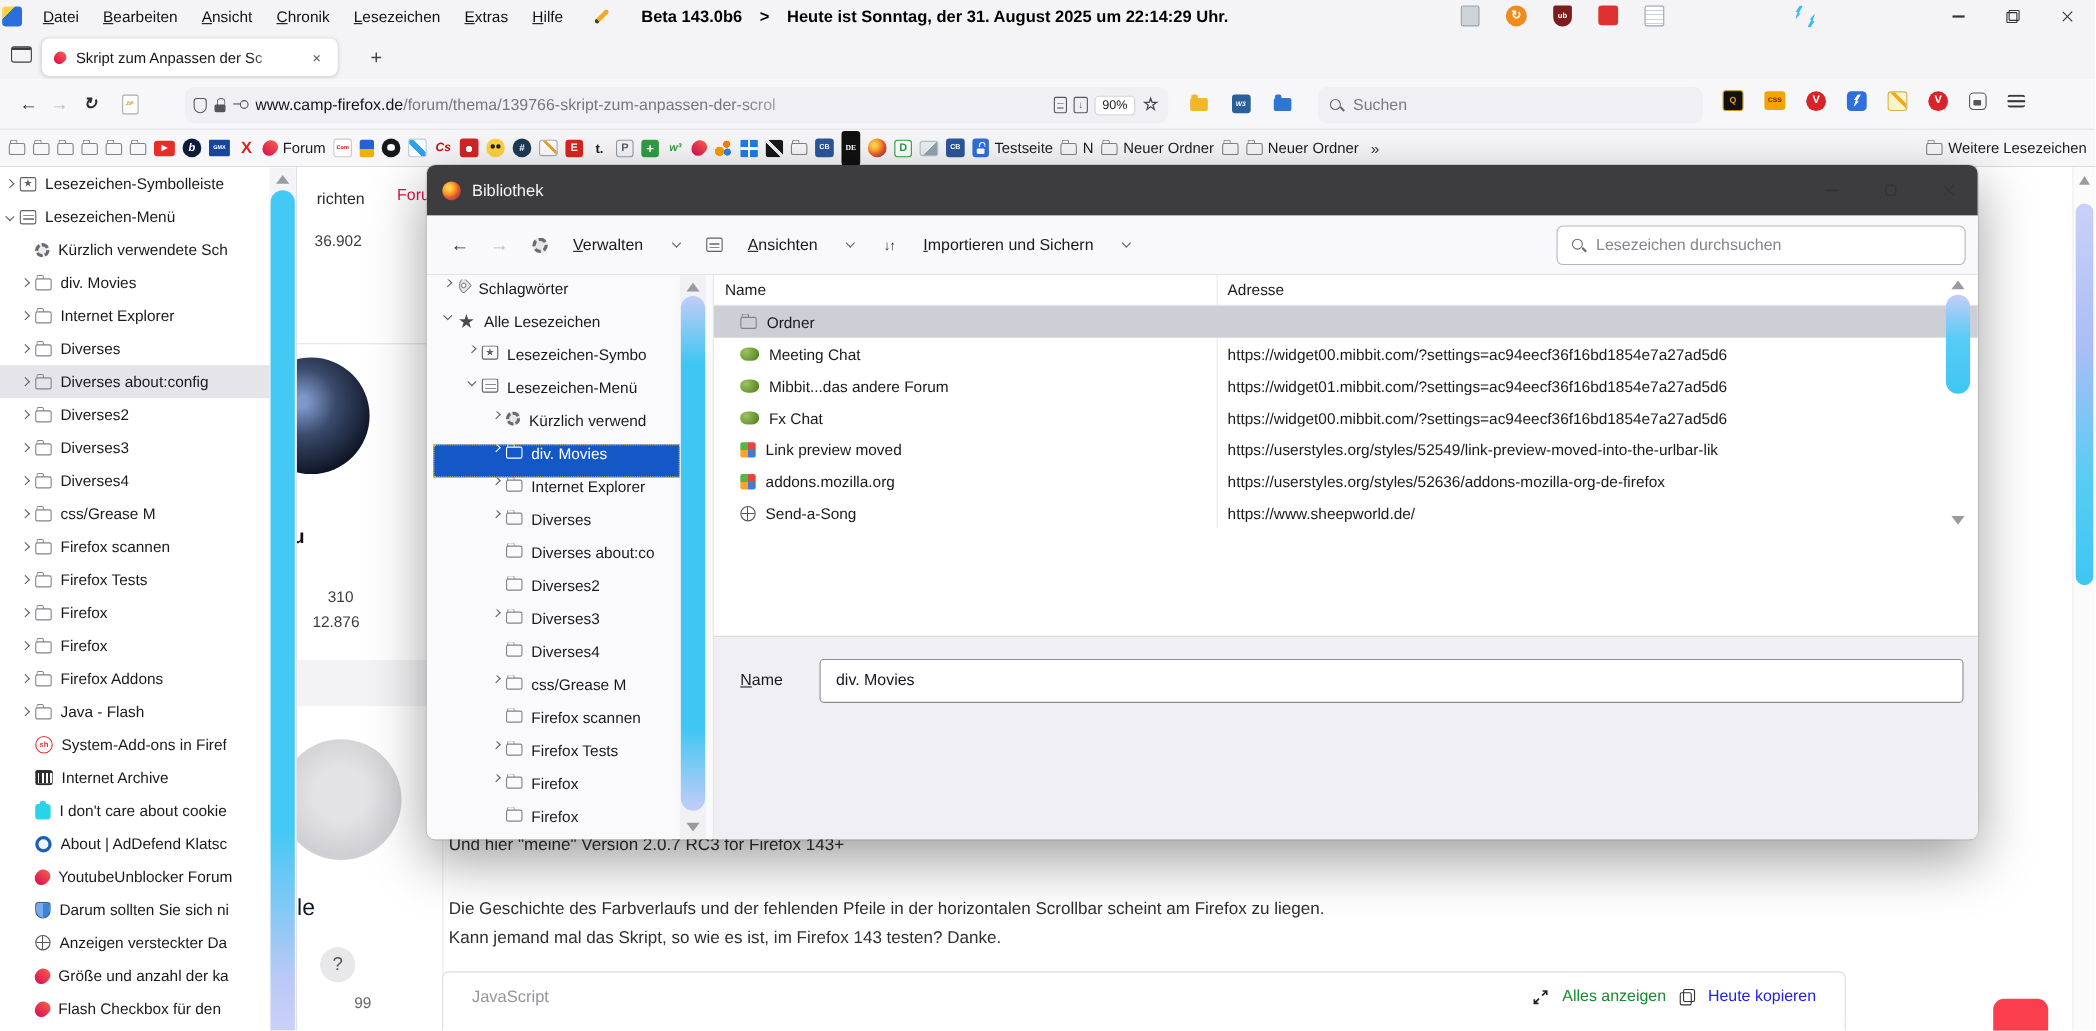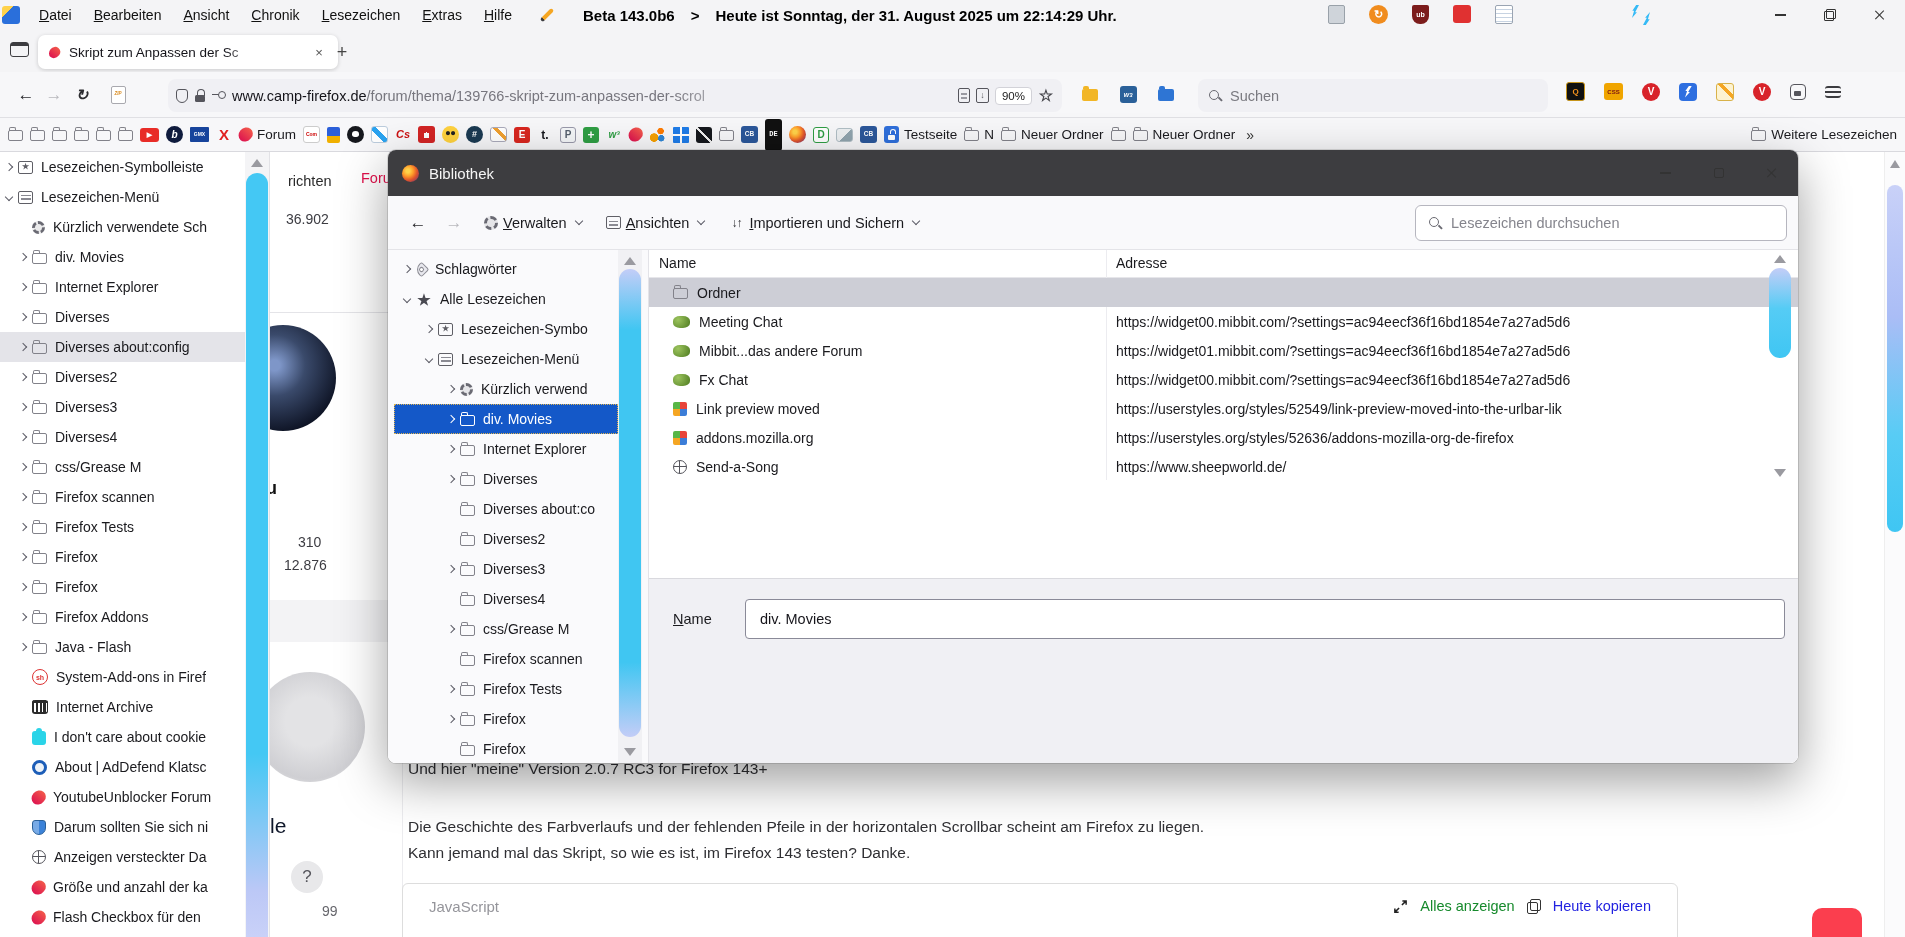--- a/index.html
+++ b/index.html
@@ -18,21 +18,21 @@
 .wc{width:50px;height:100%;display:flex;align-items:center;justify-content:center;color:#333}
 .wc-min-g{width:11px;height:1.5px;background:currentColor}
 .wc-max-g{width:10px;height:10px;border:1.2px solid currentColor;border-radius:2px}
 .wc-restore-g{position:relative;width:12px;height:12px}
 .wc-restore-g::before{content:'';position:absolute;left:0;bottom:0;width:8px;height:8px;border:1.2px solid currentColor;border-radius:1px;background:inherit}
 .wc-restore-g::after{content:'';position:absolute;right:0;top:0;width:8px;height:8px;border:1.2px solid currentColor;border-radius:1px}
 .wc-x-g{position:relative;width:12px;height:12px}
 .wc-x-g::before,.wc-x-g::after{content:'';position:absolute;left:5.4px;top:0;width:1.4px;height:12px;background:currentColor}
 .wc-x-g::before{transform:rotate(45deg)}.wc-x-g::after{transform:rotate(-45deg)}
 #tabbar{position:absolute;left:0;top:30px;width:1905px;height:42px;background:#f4f4f6}
-#tab{position:absolute;left:38px;top:5px;width:300px;height:34px;background:#fff;border-radius:7px;box-shadow:0 1px 4px rgba(0,0,0,.18);display:flex;align-items:center;padding:0 10px;gap:8px}
+#tab{position:absolute;left:38px;top:5px;width:269px;height:34px;background:#fff;border-radius:7px;box-shadow:0 1px 4px rgba(0,0,0,.18);display:flex;align-items:center;padding:0 10px;gap:8px}
 #tab-title{font-size:13.5px;white-space:nowrap;overflow:hidden;width:200px}
 #tab-close{margin-left:auto;color:#555;font-size:13px;width:18px;text-align:center}
 #newtab{position:absolute;left:328px;top:8px;width:28px;height:28px;text-align:center;line-height:28px;font-size:18px;color:#444}
 #navbar{position:absolute;left:0;top:72px;width:1905px;height:46px;background:#f7f7f9;border-bottom:1px solid #e0e0e4;display:flex;align-items:center}
 .tbtn{width:28px;height:28px;display:flex;align-items:center;justify-content:center;font-size:16px;color:#2b2b2f;flex:none}
 #urlbar{position:absolute;left:168px;top:7px;width:894px;height:33px;background:#f0f0f4;border-radius:8px;display:flex;align-items:center;padding:0 8px;gap:6px}
 #url-text{font-size:14.5px;white-space:nowrap;overflow:hidden;width:560px}
 #url-text .host{color:#15141a}
 #url-text .path{color:#77767e}
 #zoom-chip{background:#fff;border:1px solid #d2d2d8;border-radius:4px;font-size:11.5px;padding:2px 6px;color:#222}
@@ -104,21 +104,21 @@
 .ic-notepad{background:linear-gradient(45deg,transparent 52%,#f0a030 52% 68%,transparent 68%),#fff;border:1px solid #aab;width:17px;height:15px}
 .ic-e-badge{background:#d8261f;width:16px;height:16px;font-size:10px}
 .ic-tumblr{background:none;color:#16181d;font-size:12px}
 .ic-p-badge{background:#f4f6f8;border:1px solid #99a;color:#55606e;font-size:10px;width:16px;height:16px}
 .ic-green-cross{background:#2f9e44;font-size:12px;width:16px;height:16px}
 .ic-w3{background:none;color:#2f9e44;font-size:10px;font-style:italic}
 .ic-dots{background:radial-gradient(circle at 30% 68%,#f59f00 4px,transparent 4.5px),radial-gradient(circle at 68% 30%,#ff7b00 3px,transparent 3.5px),radial-gradient(circle at 72% 72%,#2f86d6 3px,transparent 3.5px);width:17px;height:17px}
 .ic-windows{background:linear-gradient(90deg,transparent 7px,#fff 7px 9px,transparent 9px),linear-gradient(180deg,transparent 7px,#fff 7px 9px,transparent 9px),#1f7ce8;width:16px;height:16px;border-radius:1px}
 .ic-pen{background:linear-gradient(45deg,transparent 44%,#eee 44% 56%,transparent 56%),#16181d;width:16px;height:16px}
 .ic-cb{background:#2b579a;width:17px;height:17px;font-size:6.5px}
-.ic-de{background:#111;width:17px;height:32px;font-size:7px;font-family:Liberation Mono, monospace}
+.ic-de{background:#111;width:17px;height:32px;font-size:7px;font-family:Liberation Serif, serif}
 .ic-firefox{background:radial-gradient(circle at 35% 35%,#ffd24a 12%,#ff9d2a 34%,#e2552a 58%,#5a2a82 100%);border-radius:50%;width:17px;height:17px}
 .ic-d-badge{background:#fff;border:1.5px solid #2f9e44;color:#2f9e44;font-size:10px;width:16px;height:16px;border-radius:3px}
 .ic-image{background:linear-gradient(135deg,transparent 55%,#90a4ae 55%),#eceff1;border:1px solid #b0bec5;width:17px;height:14px}
 .ic-blue-lock{background:#2f6fdb;width:15px;height:17px}
 .ic-blue-lock::before{content:'';position:absolute;left:4px;bottom:3px;width:7px;height:5px;background:#fff;border-radius:1px}
 .ic-blue-lock::after{content:'';position:absolute;left:5.5px;top:3px;width:4px;height:4px;border:1.4px solid #fff;border-bottom:none;border-radius:3px 3px 0 0}
 .ic-overflow{background:none;color:#333;font-size:14px;font-weight:normal}
 .ic-toolbar-star{width:15px;height:13px;border:1.5px solid #5f5f66;border-radius:2px;background:none;color:#5f5f66;font-size:8px}
 .ic-bookmark-menu{width:15px;height:13px;border:1.5px solid #5f5f66;border-radius:2px;background:repeating-linear-gradient(180deg,transparent 0 2px,#8a8a92 2px 3.4px) content-box;padding:1.5px}
 .ic-gear{width:13px;height:13px;border:3px dashed #6a6a73;border-radius:50%;background:#6a6a7322}
@@ -174,28 +174,28 @@
 .srow.sd2{padding-left:32px}
 #sidebar-scrollbar{position:absolute;right:0;top:0;width:24px;height:785px;background:#f4f4f6}
 #side-sb-up{position:absolute;left:6px;top:7px;width:0;height:0;border-left:6px solid transparent;border-right:6px solid transparent;border-bottom:8px solid #9a9aa0}
 #side-sb-thumb{position:absolute;left:1px;top:21px;width:22px;height:764px;border-radius:11px 11px 0 0;background:linear-gradient(180deg,#44c8f4 0,#44c8f4 76%,#bcc8f6 94%,#c9d1f8 100%)}
 
 #library{position:absolute;left:388px;top:150px;width:1410px;height:613px;border-radius:8px;box-shadow:0 18px 50px rgba(0,0,0,.38),0 0 0 1px rgba(0,0,0,.12);background:#fff;z-index:3;overflow:hidden}
 #lib-titlebar{position:absolute;left:0;top:0;width:100%;height:46px;background:#3d3d40;display:flex;align-items:center;color:#f5f5f5}
 #lib-title{font-size:15px;margin-left:10px}
 #lib-wc{position:absolute;right:0;top:0;height:46px;display:flex;color:#eee}
 #lib-toolbar{position:absolute;left:0;top:46px;width:100%;height:54px;background:#f9f9fb;border-bottom:1px solid #e4e4e8;display:flex;align-items:center;padding-left:16px;gap:8px;font-size:14.5px;color:#1a1a1e}
-.lt-group{display:flex;align-items:center;gap:5px;padding:6px 8px}
+.lt-group{display:flex;align-items:center;gap:23px;padding:6px 8px}
 #lib-search{position:absolute;right:11px;top:9px;width:372px;height:36px;background:#fff;border:1px solid #b6b6bf;border-radius:6px;display:flex;align-items:center;padding:0 12px;gap:9px}
 #lib-search input{border:none;outline:none;font-size:14.5px;width:300px;font-family:"Liberation Sans",sans-serif;color:#333;background:transparent}
 #lib-search input::placeholder{color:#85858d}
 #lib-main{position:absolute;left:0;top:100px;width:100%;height:513px;background:#fff}
 #lib-tree-panel{position:absolute;left:0;top:0;width:260px;height:513px;background:#fafafc}
 #lib-tree{position:absolute;left:0;top:0;width:232px;height:513px;overflow:hidden;padding-top:4px}
-.trow{display:flex;align-items:center;height:30px;font-size:14px;color:#1a1a1e;white-space:nowrap;overflow:hidden;margin:0 2px 0 6px}
+.trow{display:flex;height:30px;font-size:14px;color:#1a1a1e;white-space:nowrap;overflow:hidden;margin:0 2px 0 6px}
 .trow.td0{padding-left:10px}
 .trow.td1{padding-left:32px}
 .trow.td2{padding-left:54px}
 .trow .lbl{margin-left:8px}
 .trow.sel{background:#1458c8;outline:1px dotted #dfb44f;outline-offset:-1px}
 .trow.sel .lbl{color:#fff}
 .trow.sel .exp{border-color:#fff}
 .trow.sel .ic-folder{border-color:#fff}
 .trow.sel .ic-folder::before{border-color:#fff}
 #lib-tree-sb{position:absolute;left:230px;top:0;width:24px;height:513px;background:#f1f1f4}

